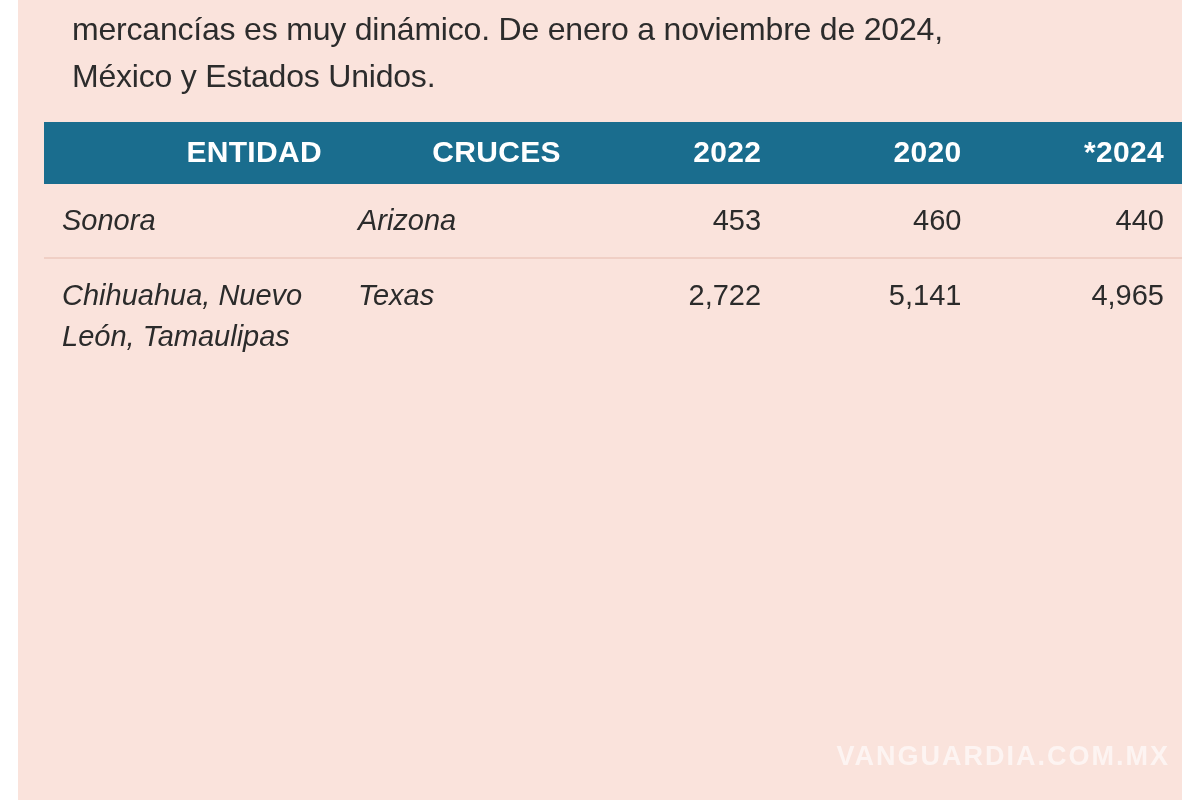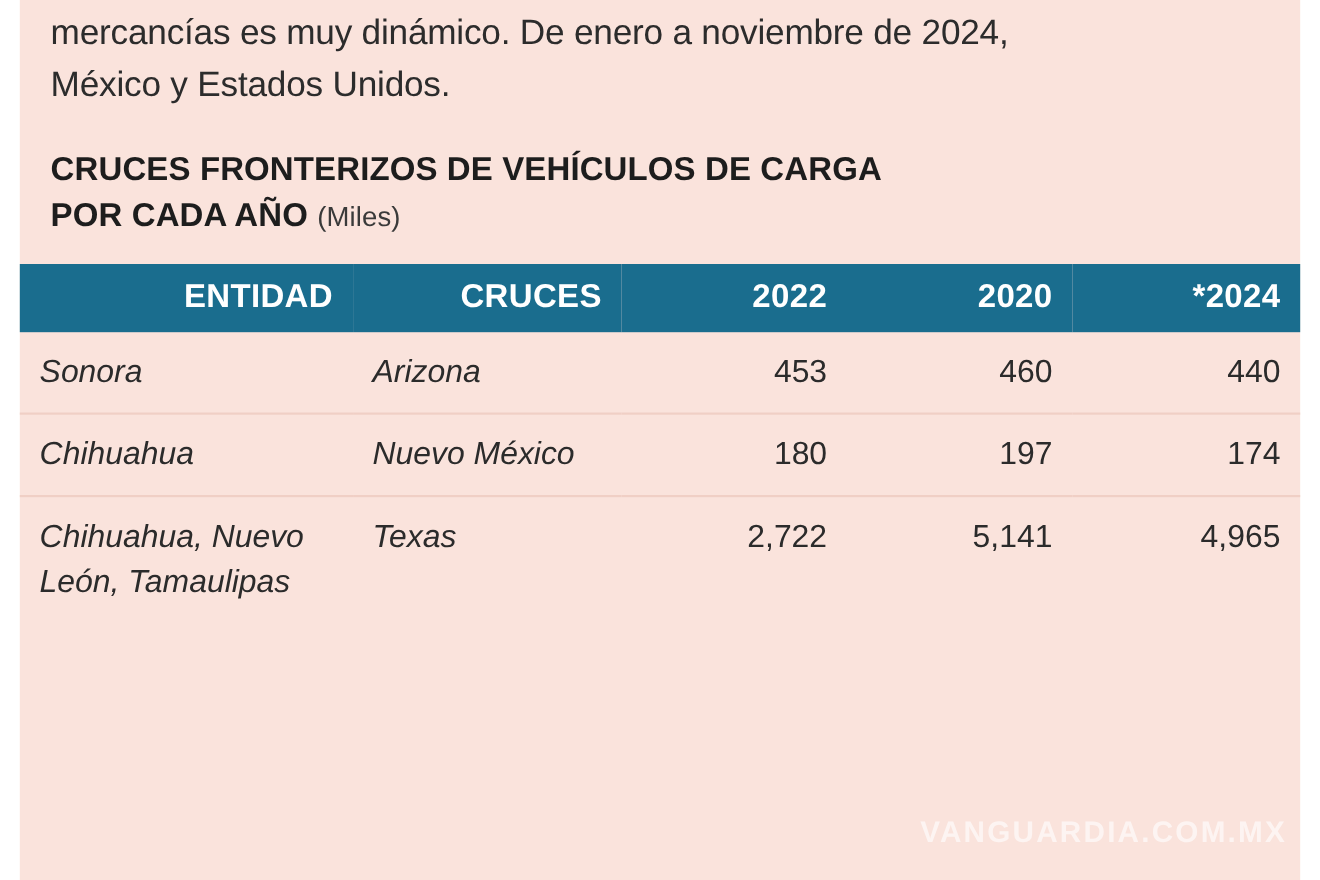--- a/index.html
+++ b/index.html
@@ -30,20 +30,21 @@
   }
   .gutter.left { left: 0; }
   .gutter.right { right: 0; }
 
   .content {
     position: absolute;
     left: 18px;
     right: 18px;
     top: 0;
     bottom: 0;
+    padding-left: 26px;
   }
 
   
   .intro {
     padding: 0 60px 0 28px;
     font-size: 32px;
     line-height: 47px;
     color: #2c2c2c;
     font-weight: 400;
     letter-spacing: -0.2px;
@@ -138,27 +139,20 @@
   <div class="gutter right"></div>
 
   <div class="content">
 
     <div class="intro">
       <span class="clipped">cada año en la frontera Norte el movimiento por camión de</span>
       <p>mercancías es muy dinámico. De enero a noviembre de 2024,</p>
       <p>México y Estados Unidos.</p>
     </div>
 
-    <div class="chart-title">
-      <div>CRUCES FRONTERIZOS DE VEHÍCULOS DE CARGA</div>
-      <div>
-        <span>POR CADA AÑO</span>
-        <span class="units">(Miles)</span>
-      </div>
-    </div>
 
     <div class="table-wrap">
       <table class="data">
         <colgroup>
           <col style="width: 26%">
           <col style="width: 21%">
           <col style="width: 17.6%">
           <col style="width: 17.6%">
           <col style="width: 17.8%">
         </colgroup>
@@ -173,27 +167,20 @@
         </thead>
         <tbody>
           <tr>
             <td class="left">Sonora</td>
             <td class="left">Arizona</td>
             <td>453</td>
             <td>460</td>
             <td>440</td>
           </tr>
           <tr>
-            <td class="left">Chihuahua</td>
-            <td class="left">Nuevo México</td>
-            <td>180</td>
-            <td>197</td>
-            <td>174</td>
-          </tr>
-          <tr>
             <td class="left">Chihuahua, Nuevo León, Tamaulipas</td>
             <td class="left">Texas</td>
             <td>2,722</td>
             <td>5,141</td>
             <td>4,965</td>
           </tr>
         </tbody>
       </table>
     </div>
 

